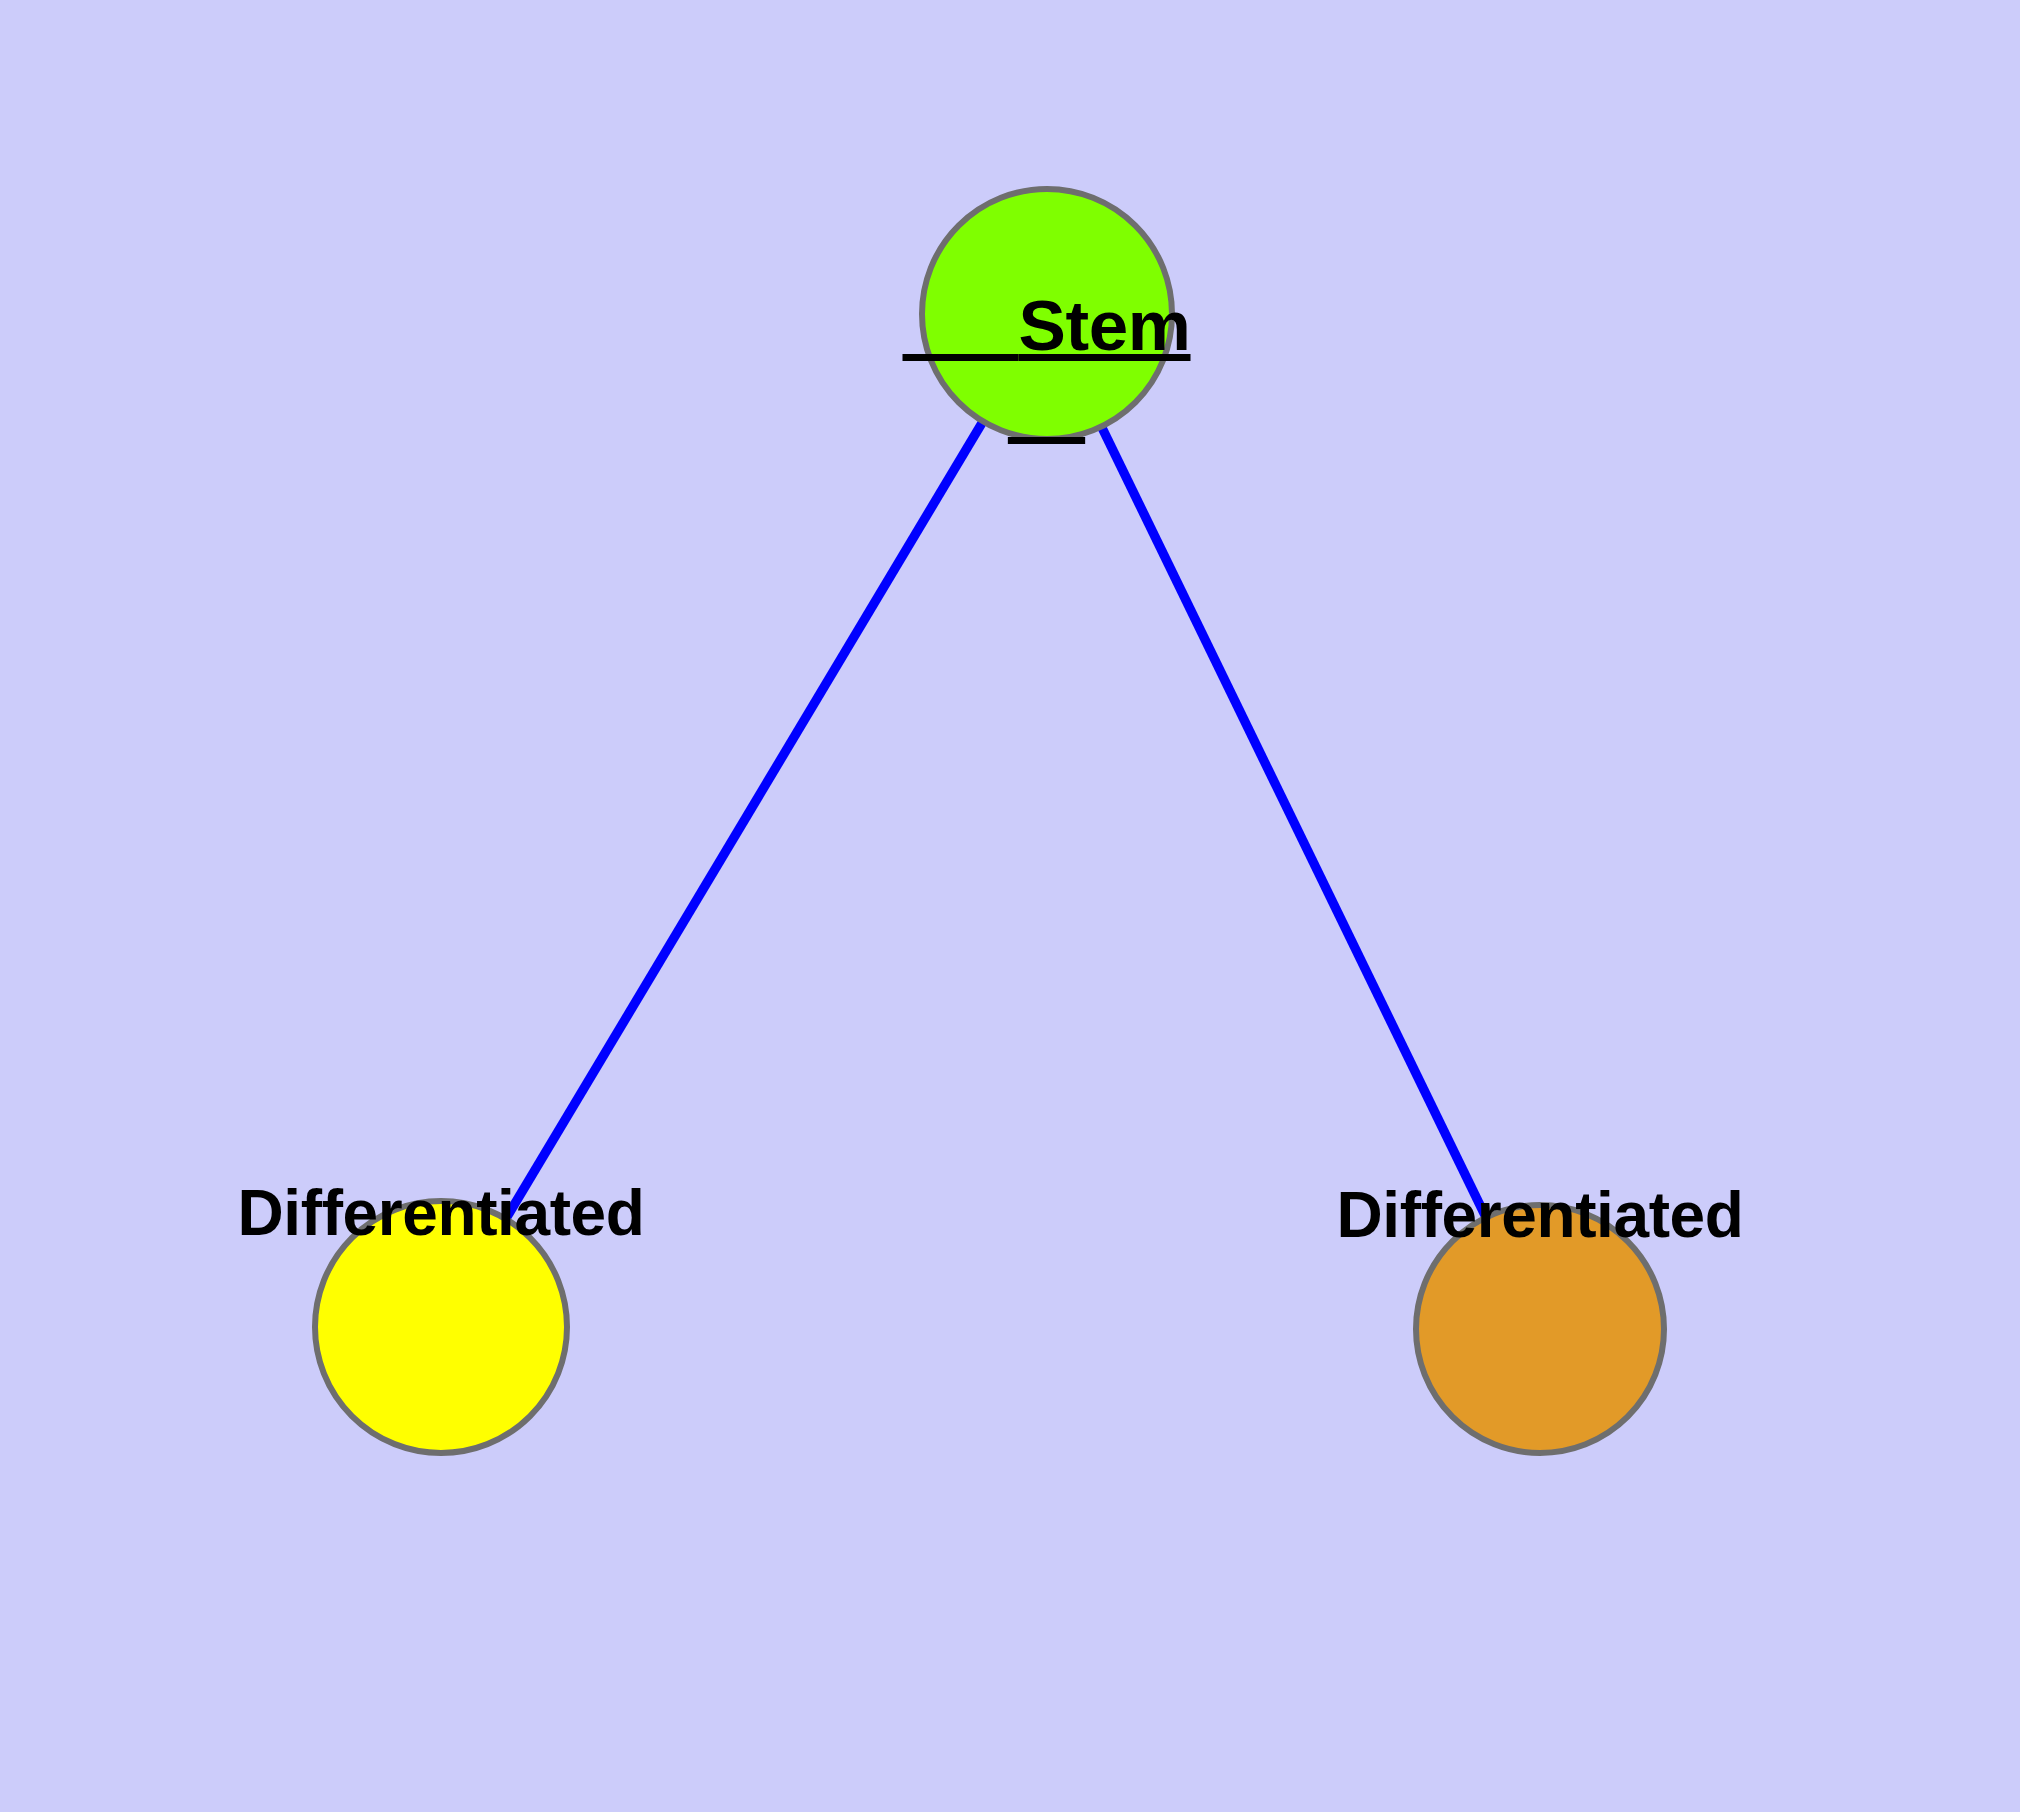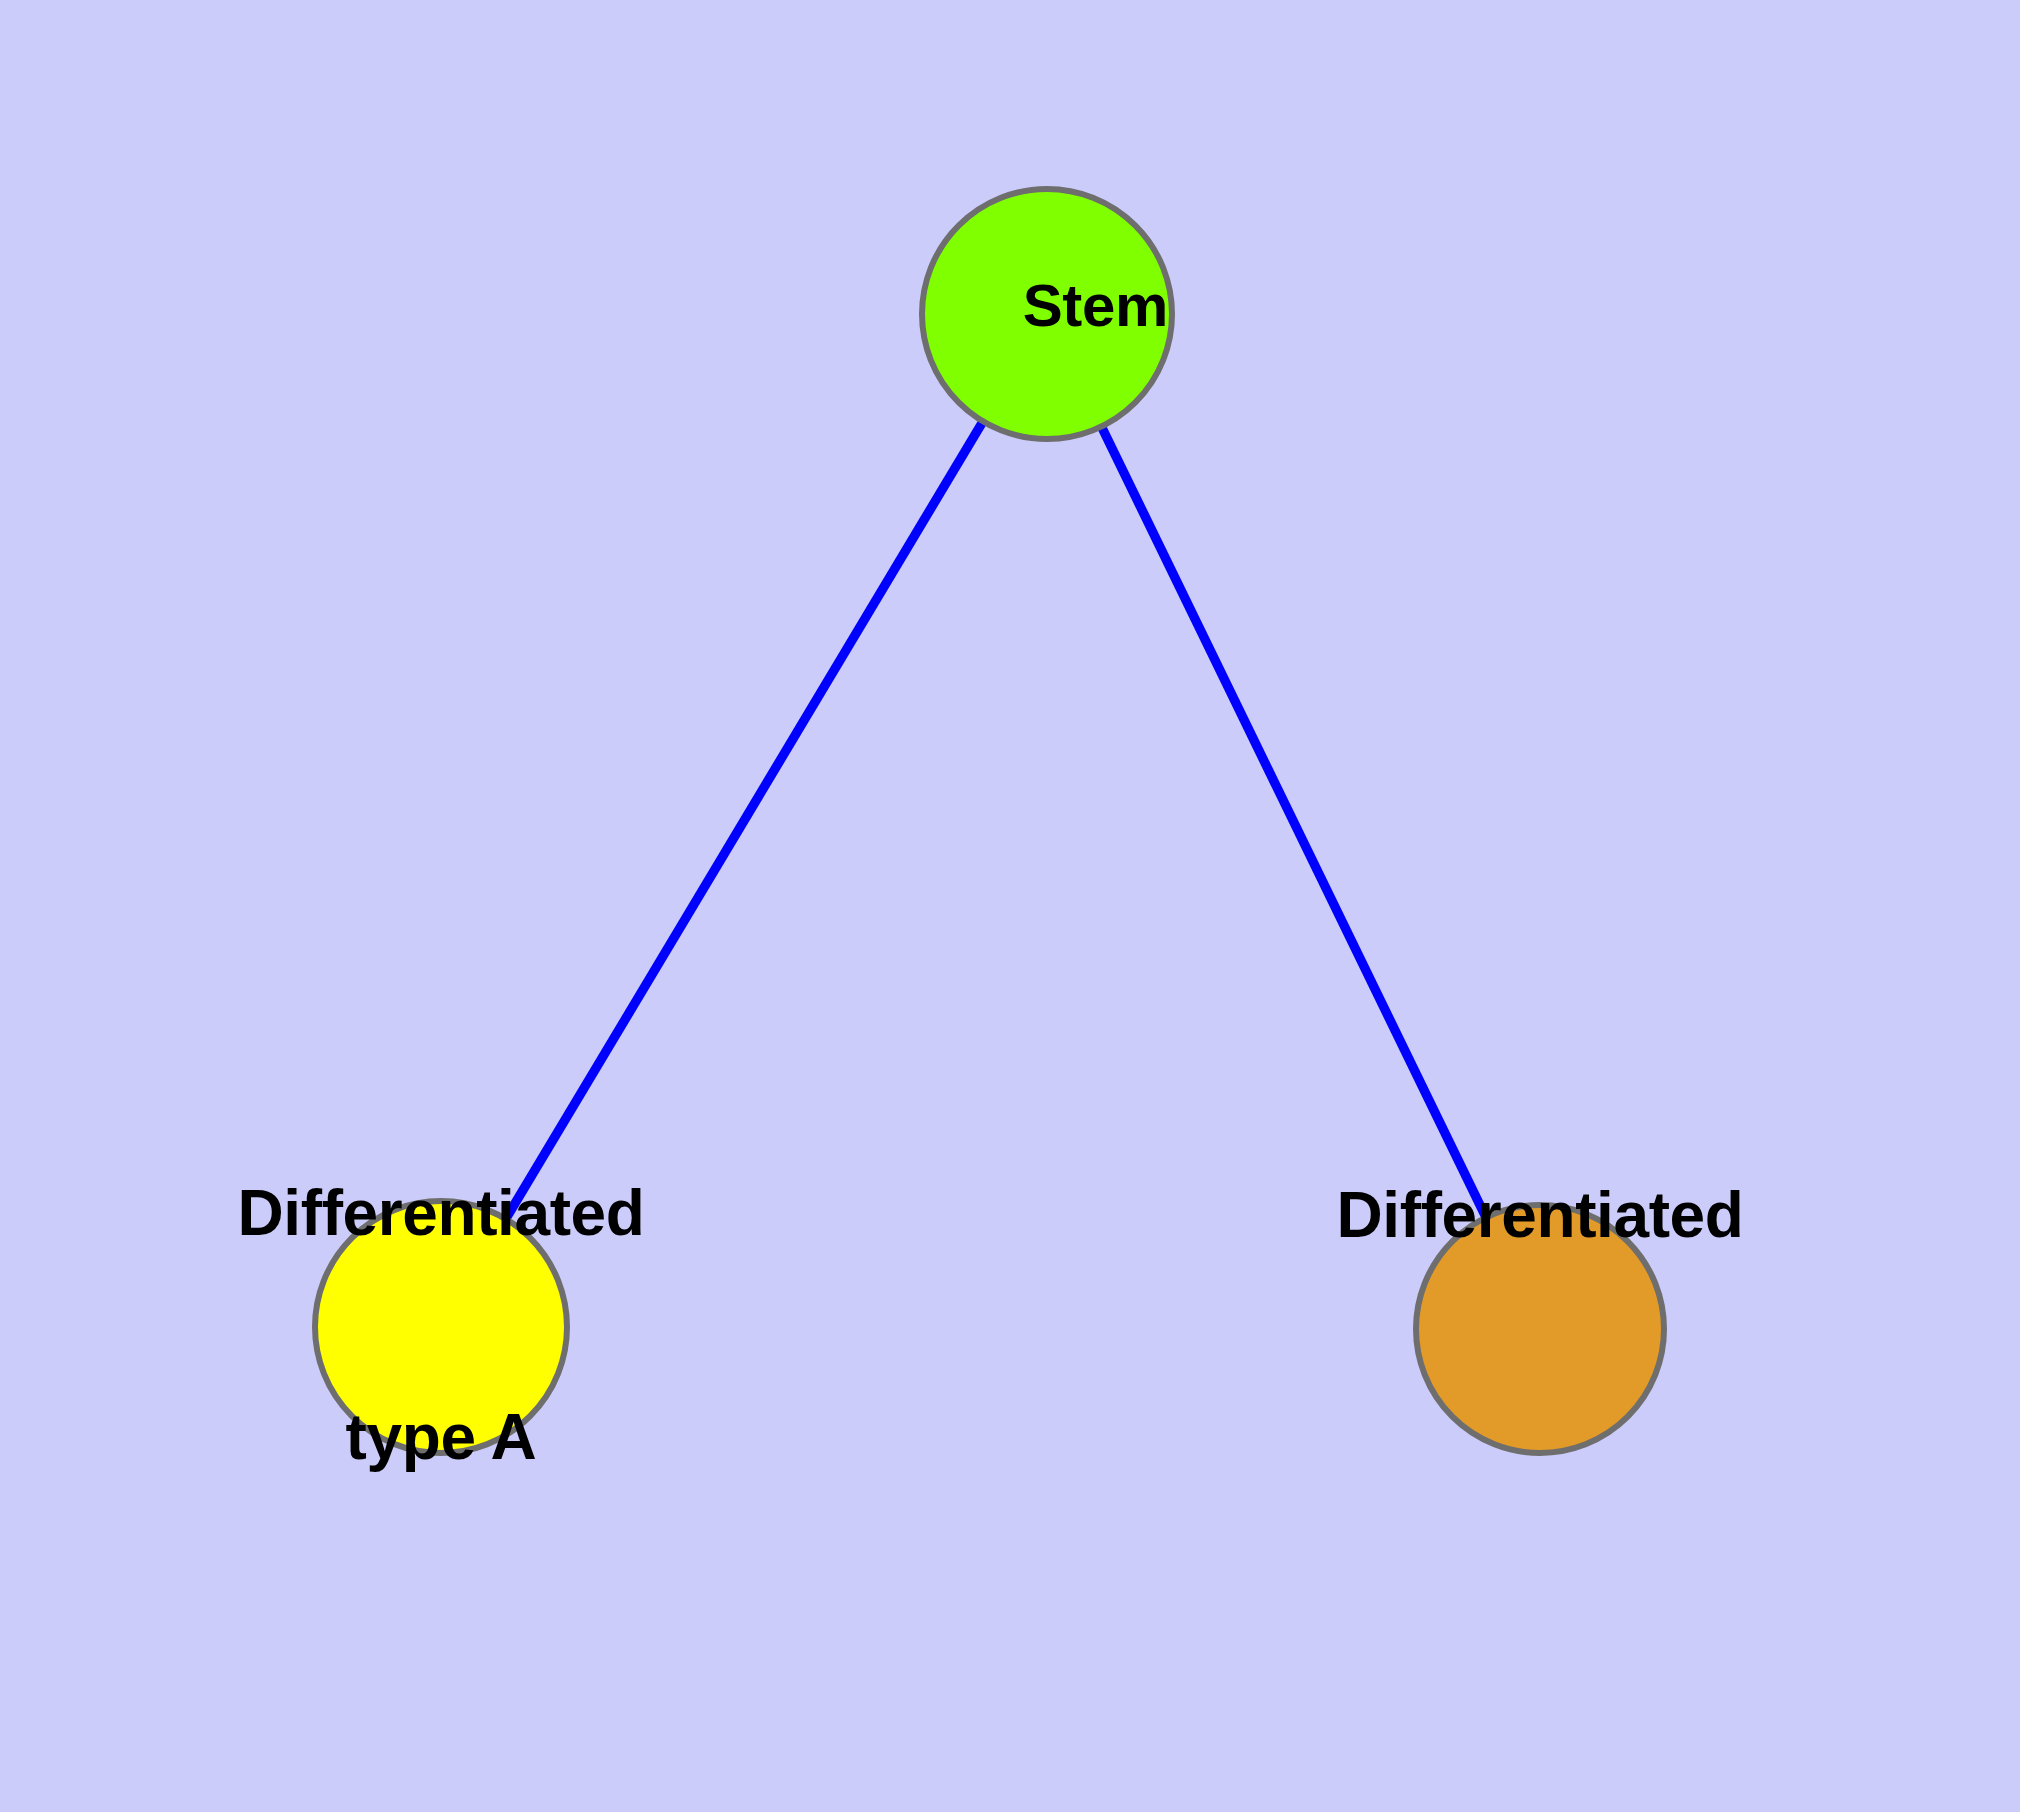--- a/index.html
+++ b/index.html
@@ -49,21 +49,22 @@
     left: 919px;
     top: 186px;
     width: 257px;
     height: 257px;
     background: #7fff00;
   }
   #label-stem {
     left: 792px;
     top: 280px;
     width: 509px;
-    font-size: 60px;
+    font-size: 71px;
+    text-decoration: underline;
   }
   
   #node-diff-a {
     left: 311px;
     top: 1198px;
     width: 259px;
     height: 259px;
     background: #ffff00;
   }
   #label-diff-a {
@@ -104,21 +105,20 @@
     <div class="node" id="node-diff-a" style="left: 312px; top: 1198px; width: 258px; height: 258px; background: rgb(255, 255, 0); border-width: 6px; border-color: rgb(110, 110, 110);"></div>
 
     <div class="node" id="node-diff-b" style="left: 1413px; top: 1202px; width: 254px; height: 254px; background: rgb(226, 154, 40); border-width: 6px; border-color: rgb(110, 110, 110);"></div>
 
     <div class="node-label" id="label-stem" style="color: rgb(0, 0, 0); left: 792px; top: 201px;">
       <span>Stem</span>
     </div>
 
     <div class="node-label" id="label-diff-a" style="color: rgb(0, 0, 0); left: 17px; top: 1026px;">
       <div>Differentiated</div>
-      <div>type A</div>
     </div>
 
     <div class="node-label" id="label-diff-b" style="color: rgb(0, 0, 0); left: 1116px; top: 1028px;">
       <div>Differentiated</div>
     </div>
 
   </div>
 </div>
 
 

